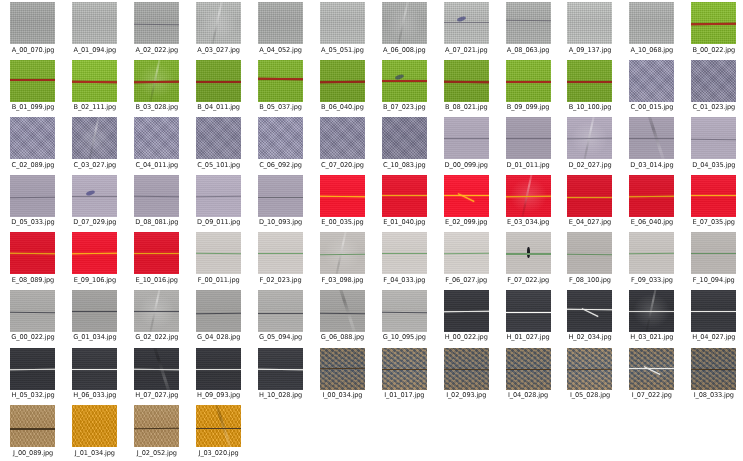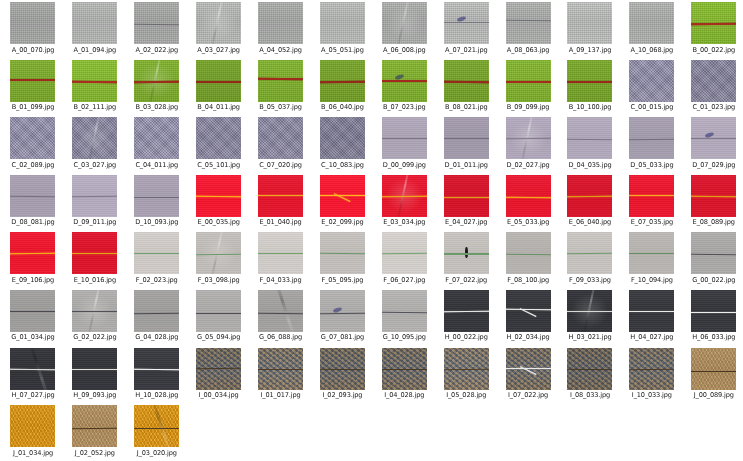--- a/index.html
+++ b/index.html
@@ -256,20 +256,24 @@
     </div>
     <div class="cell">
       <div class="thumb t-C" style="filter: brightness(1.06);"></div>
       <div class="cap">C_04_011.jpg</div>
     </div>
     <div class="cell">
       <div class="thumb t-C" style="filter: brightness(0.99);"></div>
       <div class="cap">C_05_101.jpg</div>
     </div>
     <div class="cell">
+      <div class="thumb t-C" style="filter: brightness(1.07);"></div>
+      <div class="cap">C_06_092.jpg</div>
+    </div>
+    <div class="cell">
       <div class="thumb t-C" style="filter: brightness(1);"></div>
       <div class="cap">C_07_020.jpg</div>
     </div>
     <div class="cell">
       <div class="thumb t-C" style="filter: brightness(0.93);"></div>
       <div class="cap">C_10_083.jpg</div>
     </div>
     <div class="cell">
       <div class="thumb t-D" style="filter: brightness(1.01);">
         <div class="dl dl-faint" style="top: 50%; transform: rotate(-0.24deg);"></div>
@@ -282,20 +286,27 @@
       </div>
       <div class="cap">D_01_011.jpg</div>
     </div>
     <div class="cell">
       <div class="thumb t-D" style="filter: brightness(1.02);">
         <div class="wrinkle w2"></div>
         <div class="wrinkle w1"></div>
         <div class="dl dl-faint" style="top: 50%; transform: rotate(-0.6deg);"></div>
       </div>
       <div class="cap">D_02_027.jpg</div>
+    </div>
+    <div class="cell">
+      <div class="thumb t-D" style="filter: brightness(0.95);">
+        <div class="wrinkle w3"></div>
+        <div class="dl dl-faint" style="top: 50%; transform: rotate(-0.12deg);"></div>
+      </div>
+      <div class="cap">D_03_014.jpg</div>
     </div>
     <div class="cell">
       <div class="thumb t-D" style="filter: brightness(1.03);">
         <div class="dl dl-faint" style="top: 52%; transform: rotate(0.36deg);"></div>
       </div>
       <div class="cap">D_04_035.jpg</div>
     </div>
     <div class="cell">
       <div class="thumb t-D" style="filter: brightness(0.96);">
         <div class="dl dl-faint" style="top: 52%; transform: rotate(-0.48deg);"></div>
@@ -354,26 +365,20 @@
       </div>
       <div class="cap">E_03_034.jpg</div>
     </div>
     <div class="cell">
       <div class="thumb t-E" style="filter: brightness(0.93);">
         <div class="dl dl-orange" style="top: 52%; transform: rotate(-0.12deg);"></div>
       </div>
       <div class="cap">E_04_027.jpg</div>
     </div>
     <div class="cell">
-      <div class="thumb t-E" style="filter: brightness(1.01);">
-        <div class="dl dl-orange" style="top: 52%; transform: rotate(0.36deg);"></div>
-      </div>
-      <div class="cap">E_05_033.jpg</div>
-    </div>
-    <div class="cell">
       <div class="thumb t-E" style="filter: brightness(0.94);">
         <div class="dl dl-orange" style="top: 50%; transform: rotate(-0.48deg);"></div>
       </div>
       <div class="cap">E_06_040.jpg</div>
     </div>
     <div class="cell">
       <div class="thumb t-E" style="filter: brightness(1.02);">
         <div class="dl dl-orange" style="top: 48%; transform: rotate(0deg);"></div>
       </div>
       <div class="cap">E_07_035.jpg</div>
@@ -390,44 +395,44 @@
       </div>
       <div class="cap">E_09_106.jpg</div>
     </div>
     <div class="cell">
       <div class="thumb t-E" style="filter: brightness(0.96);">
         <div class="dl dl-orange" style="top: 50%; transform: rotate(0.12deg);"></div>
       </div>
       <div class="cap">E_10_016.jpg</div>
     </div>
     <div class="cell">
+      <div class="thumb t-F" style="filter: brightness(1.04);">
+        <div class="dl dl-green" style="top: 50%; transform: rotate(0.6deg);"></div>
+      </div>
+      <div class="cap">F_00_011.jpg</div>
+    </div>
+    <div class="cell">
       <div class="thumb t-F" style="filter: brightness(1.05);">
         <div class="dl dl-green" style="top: 48%; transform: rotate(0.24deg);"></div>
       </div>
       <div class="cap">F_02_023.jpg</div>
     </div>
     <div class="cell">
       <div class="thumb t-F" style="filter: brightness(0.98);">
         <div class="wrinkle w2"></div>
         <div class="wrinkle w1"></div>
         <div class="dl dl-green" style="top: 52%; transform: rotate(-0.6deg);"></div>
       </div>
       <div class="cap">F_03_098.jpg</div>
     </div>
     <div class="cell">
       <div class="thumb t-F" style="filter: brightness(1.06);">
         <div class="dl dl-green" style="top: 50%; transform: rotate(-0.12deg);"></div>
       </div>
       <div class="cap">F_04_033.jpg</div>
-    </div>
-    <div class="cell">
-      <div class="thumb t-F" style="filter: brightness(0.99);">
-        <div class="dl dl-green" style="top: 50%; transform: rotate(0.36deg);"></div>
-      </div>
-      <div class="cap">F_05_095.jpg</div>
     </div>
     <div class="cell">
       <div class="thumb t-F" style="filter: brightness(1.07);">
         <div class="dl dl-green" style="top: 50%; transform: rotate(-0.48deg);"></div>
       </div>
       <div class="cap">F_06_027.jpg</div>
     </div>
     <div class="cell">
       <div class="thumb t-F" style="filter: brightness(1);">
         <div class="hole" style="width: 3px; height: 11px; left: 48%; top: 36%;"></div>
@@ -486,37 +491,36 @@
       <div class="cap">G_05_094.jpg</div>
     </div>
     <div class="cell">
       <div class="thumb t-G" style="filter: brightness(0.97);">
         <div class="wrinkle w3"></div>
         <div class="dl dl-dark" style="top: 56%; transform: rotate(0.36deg);"></div>
       </div>
       <div class="cap">G_06_088.jpg</div>
     </div>
     <div class="cell">
-      <div class="thumb t-G" style="filter: brightness(1.05);">
-        <div class="blot" style="width: 9px; height: 4px; left: 30%; top: 44%; background: rgba(40, 40, 110, 0.55); transform: rotate(-18deg);"></div>
-        <div class="dl dl-dark" style="top: 56%; transform: rotate(-0.48deg);"></div>
-      </div>
-      <div class="cap">G_07_081.jpg</div>
-    </div>
-    <div class="cell">
       <div class="thumb t-G" style="filter: brightness(1.06);">
         <div class="dl dl-dark" style="top: 52%; transform: rotate(0.48deg);"></div>
       </div>
       <div class="cap">G_10_095.jpg</div>
     </div>
     <div class="cell">
       <div class="thumb t-H" style="filter: brightness(0.99);">
         <div class="dl dl-white" style="top: 50%; transform: rotate(-0.36deg);"></div>
       </div>
       <div class="cap">H_00_022.jpg</div>
+    </div>
+    <div class="cell">
+      <div class="thumb t-H" style="filter: brightness(1.07);">
+        <div class="dl dl-white" style="top: 52%; transform: rotate(0.12deg);"></div>
+      </div>
+      <div class="cap">H_01_027.jpg</div>
     </div>
     <div class="cell">
       <div class="thumb t-H" style="filter: brightness(1);">
         <div class="dl dl-white" style="top: 46%; transform: rotate(0.6deg);"></div>
         <div class="dl dl-white" style="top: 52%; transform: rotate(26deg); width: 40%; left: 30%;"></div>
       </div>
       <div class="cap">H_02_034.jpg</div>
     </div>
     <div class="cell">
       <div class="thumb t-H" style="filter: brightness(0.93);">
@@ -526,20 +530,26 @@
       </div>
       <div class="cap">H_03_021.jpg</div>
     </div>
     <div class="cell">
       <div class="thumb t-H" style="filter: brightness(1.01);">
         <div class="dl dl-white" style="top: 50%; transform: rotate(0.24deg);"></div>
       </div>
       <div class="cap">H_04_027.jpg</div>
     </div>
     <div class="cell">
+      <div class="thumb t-H" style="filter: brightness(0.94);">
+        <div class="dl dl-white" style="top: 50%; transform: rotate(-0.6deg);"></div>
+      </div>
+      <div class="cap">H_05_032.jpg</div>
+    </div>
+    <div class="cell">
       <div class="thumb t-H" style="filter: brightness(1.02);">
         <div class="dl dl-white" style="top: 52%; transform: rotate(-0.12deg);"></div>
       </div>
       <div class="cap">H_06_033.jpg</div>
     </div>
     <div class="cell">
       <div class="thumb t-H" style="filter: brightness(0.95);">
         <div class="wrinkle w3"></div>
         <div class="dl dl-white" style="top: 50%; transform: rotate(0.36deg);"></div>
       </div>
@@ -594,26 +604,20 @@
       </div>
       <div class="cap">I_07_022.jpg</div>
     </div>
     <div class="cell">
       <div class="thumb t-I" style="filter: brightness(0.93);">
         <div class="dl dl-brown" style="top: 50%; transform: rotate(0.36deg);"></div>
       </div>
       <div class="cap">I_08_033.jpg</div>
     </div>
     <div class="cell">
-      <div class="thumb t-I" style="filter: brightness(1.01);">
-        <div class="dl dl-brown" style="top: 52%; transform: rotate(-0.48deg);"></div>
-      </div>
-      <div class="cap">I_10_033.jpg</div>
-    </div>
-    <div class="cell">
       <div class="thumb t-J" style="filter: brightness(0.94);">
         <div class="dl dl-brown" style="top: 55%; transform: rotate(0deg);"></div>
       </div>
       <div class="cap">J_00_089.jpg</div>
     </div>
     <div class="cell">
       <div class="thumb t-J2" style="filter: brightness(1.02);"></div>
       <div class="cap">J_01_034.jpg</div>
     </div>
     <div class="cell">

